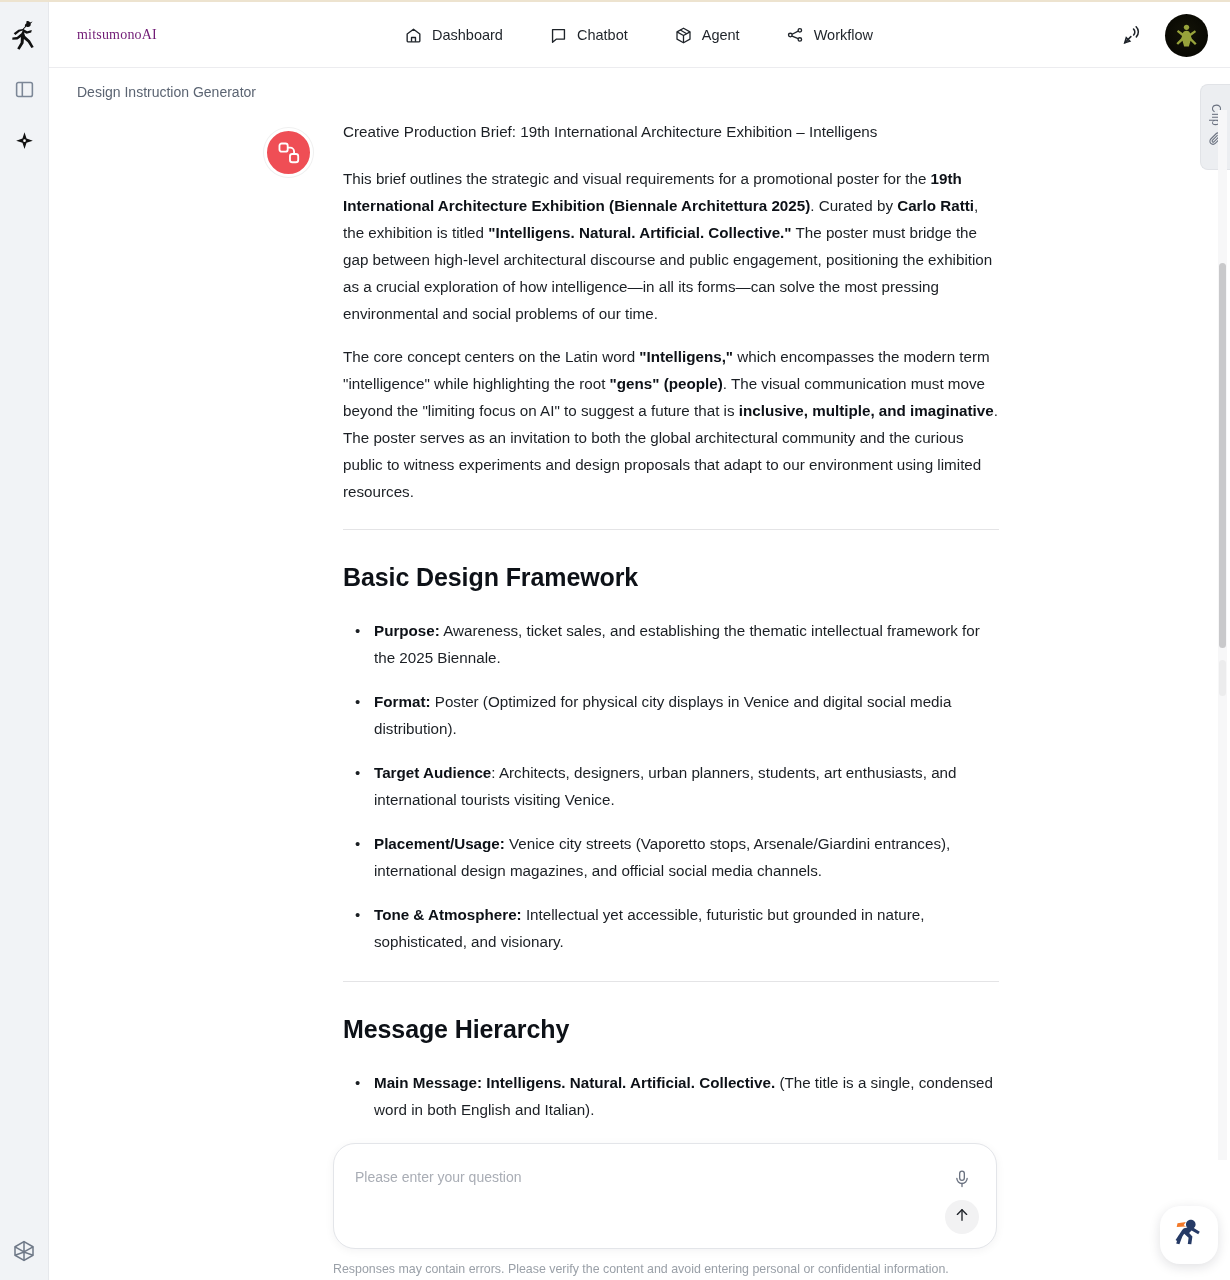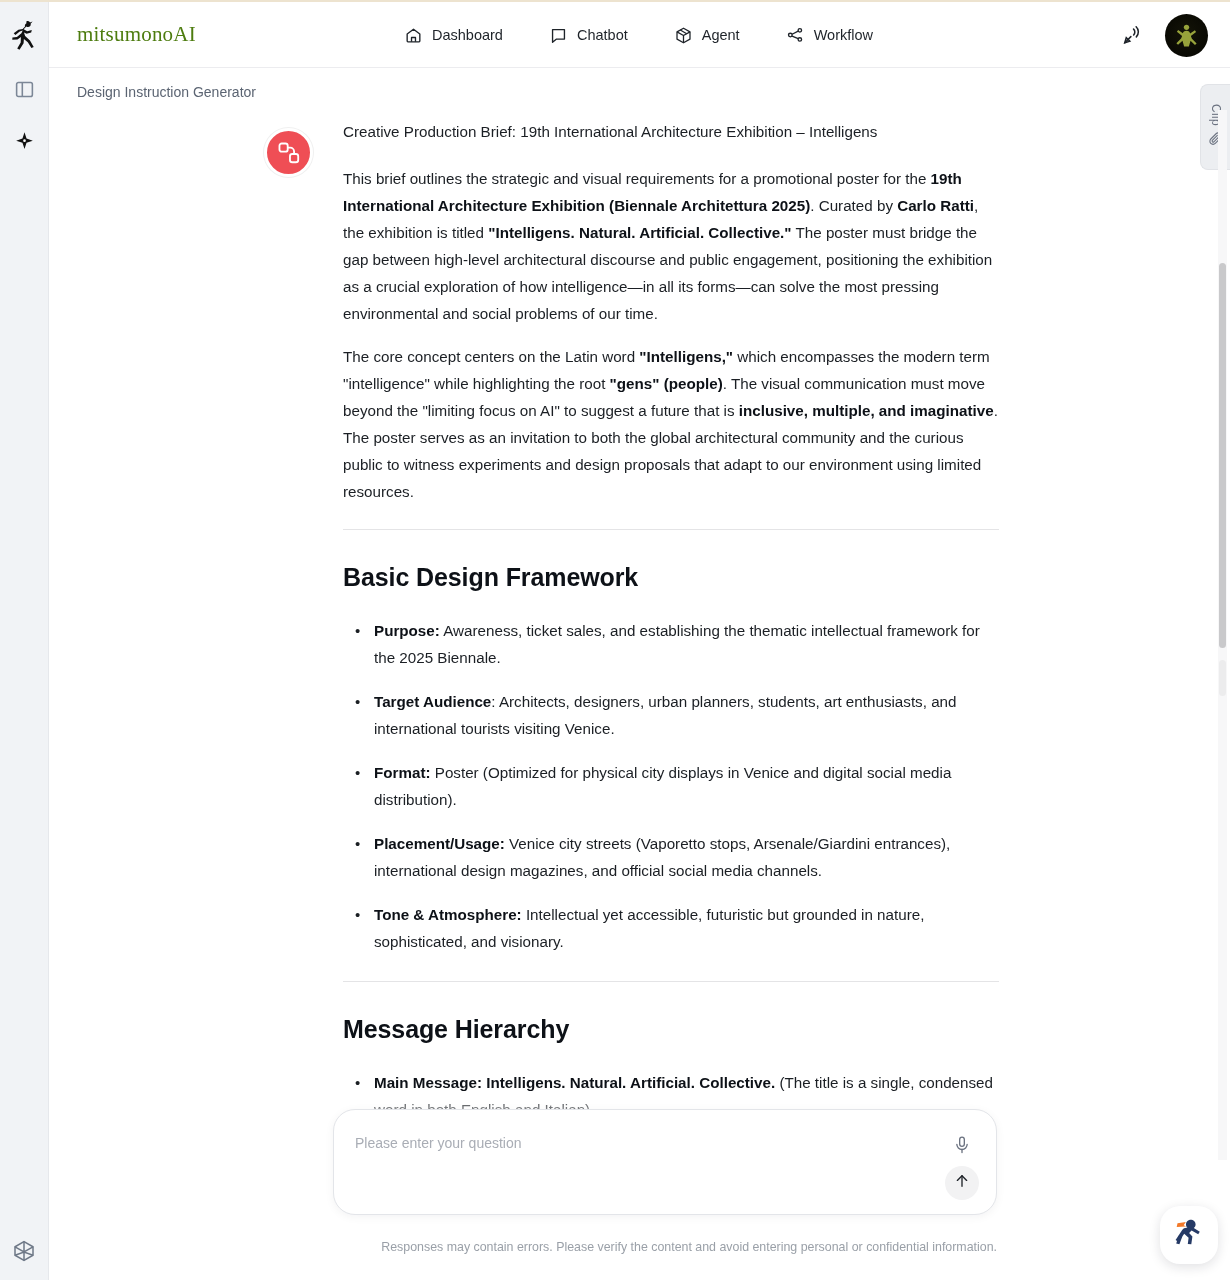--- a/index.html
+++ b/index.html
@@ -33,21 +33,21 @@
     width:30px;height:30px;display:flex;align-items:center;justify-content:center;cursor:pointer;}
 
   
   .header{
     position:absolute; top:2px; left:49px; width:1181px; height:66px;
     background:#fff; border-bottom:1px solid #ececef;
     display:flex; align-items:center;
   }
   .brand{
     margin-left:28px; font-family:"Liberation Serif", serif;
-    font-size:21px; color:#4d7c0f; letter-spacing:.2px; white-space:nowrap;
+    font-size:14px; color:#701a75; letter-spacing:.2px; white-space:nowrap;
   }
   .nav{
     position:absolute; left:355px; top:0; height:66px;
     display:flex; align-items:center; gap:46px;justify-content:space-between;
   }
   .nav-item{
     display:flex; align-items:center; gap:9px;
     font-size:14.5px; color:#1e2329; cursor:pointer; white-space:nowrap;
   }
   .nav-item svg{ display:block; }
@@ -156,22 +156,22 @@
   .mic-btn{
     position:absolute; right:21px; top:22px; width:26px;height:26px;
     display:flex;align-items:center;justify-content:center;cursor:pointer;
   }
   .send-btn{
     position:absolute; right:17px; bottom:14px;
     width:34px;height:34px;border-radius:50%;
     background:#f2f2f3; display:flex;align-items:center;justify-content:center;cursor:pointer;
   }
   .disclaimer{
-    width:664px; text-align:right; margin-top:25px;
-    font-size:12.4px; color:#9aa0a8; padding-bottom:26px;
+    width:664px; text-align:left; margin-top:13px;
+    font-size:12.4px; color:#9aa0a8; padding-bottom:4px;
   }
 
   
   .fab{
     position:absolute; right:12px; bottom:16px;
     width:58px;height:58px;border-radius:20px;
     background:#fff; box-shadow:0 3px 12px rgba(20,20,40,.13);
     display:flex;align-items:center;justify-content:center;cursor:pointer;
   }
 </style>
@@ -294,22 +294,22 @@
         <p><span>This brief outlines the strategic and visual requirements for a promotional poster for the </span><b>19th International Architecture Exhibition (Biennale Architettura 2025)</b><span>. Curated by </span><b>Carlo Ratti</b><span>, the exhibition is titled </span><b>"Intelligens. Natural. Artificial. Collective."</b><span> The poster must bridge the gap between high-level architectural discourse and public engagement, positioning the exhibition as a crucial exploration of how intelligence—in all its forms—can solve the most pressing environmental and social problems of our time.</span></p>
 
         <p><span>The core concept centers on the Latin word </span><b>"Intelligens,"</b><span> which encompasses the modern term "intelligence" while highlighting the root </span><b>"gens" (people)</b><span>. The visual communication must move beyond the "limiting focus on AI" to suggest a future that is </span><b>inclusive, multiple, and imaginative</b><span>. The poster serves as an invitation to both the global architectural community and the curious public to witness experiments and design proposals that adapt to our environment using limited resources.</span></p>
 
         <div class="hr"></div>
 
         <h2 class="sec">Basic Design Framework</h2>
 
         <ul class="bullets">
           <li><b>Purpose:</b><span> Awareness, ticket sales, and establishing the thematic intellectual framework for the 2025 Biennale.</span></li>
+          <li><b>Format:</b><span> Poster (Optimized for physical city displays in Venice and digital social media distribution).</span></li>
           <li><b>Target Audience</b><span>: Architects, designers, urban planners, students, art enthusiasts, and international tourists visiting Venice.</span></li>
-          <li><b>Format:</b><span> Poster (Optimized for physical city displays in Venice and digital social media distribution).</span></li>
           <li><b>Placement/Usage:</b><span> Venice city streets (Vaporetto stops, Arsenale/Giardini entrances), international design magazines, and official social media channels.</span></li>
           <li><b>Tone &amp; Atmosphere:</b><span> Intellectual yet accessible, futuristic but grounded in nature, sophisticated, and visionary.</span></li>
         </ul>
 
         <div class="hr second"></div>
 
         <h2 class="sec">Message Hierarchy</h2>
 
         <ul class="bullets">
           <li><b>Main Message: Intelligens. Natural. Artificial. Collective.</b><span> (The title is a single, condensed word in both English and Italian).</span></li>

